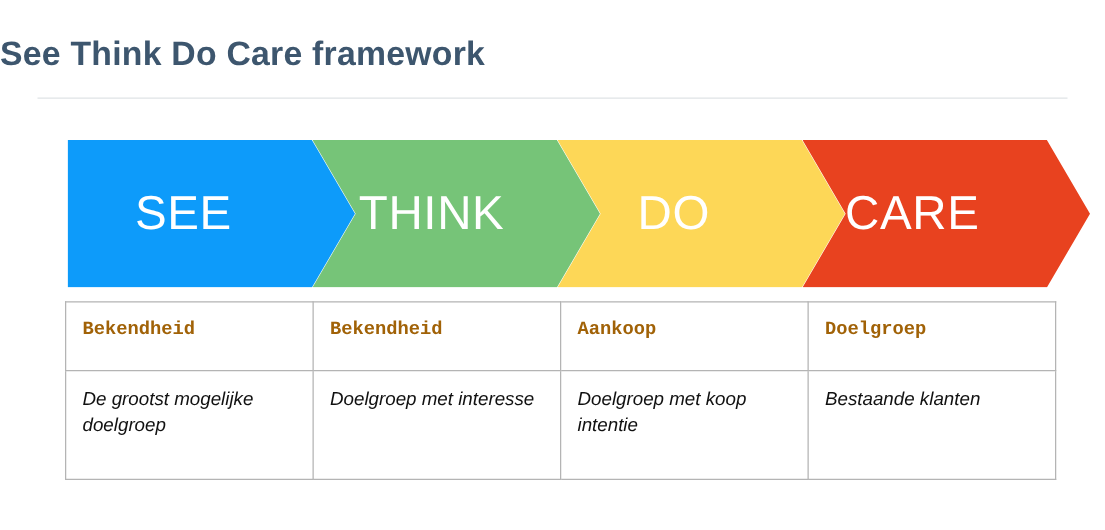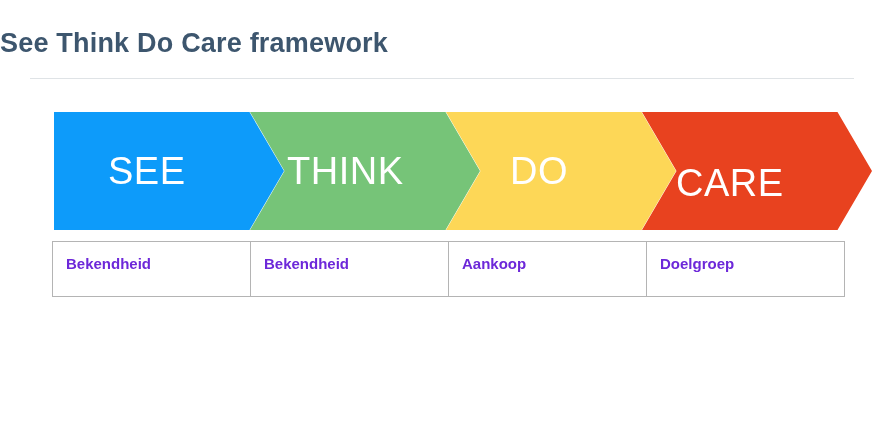--- a/index.html
+++ b/index.html
@@ -72,43 +72,44 @@
   #arrow-think { left: 250px; width: 230px; background: #76c478;
                  clip-path: polygon(0 0, 85% 0, 100% 50%, 85% 100%, 0 100%, 15% 50%); }
   #arrow-do    { left: 446px; width: 230px; background: #fdd757;
                  clip-path: polygon(0 0, 85% 0, 100% 50%, 85% 100%, 0 100%, 15% 50%); }
   #arrow-care  { left: 642px; width: 230px; background: #e8421f;
                  clip-path: polygon(0 0, 85% 0, 100% 50%, 85% 100%, 0 100%, 15% 50%); }
 
   #label-see   { left: 108px; top: 0; }
   #label-think { left: 287px; top: 0; text-align: right; }
   #label-do    { left: 510px; top: 0; }
-  #label-care  { left: 676px; top: 12px; }
+  #label-care  { left: 676px; top: 0; }
 
   
   #framework-table {
     position: absolute;
     left: 52px;
     top: 241px;
     width: 793px;
     border-collapse: collapse;
     table-layout: fixed;
   }
   #framework-table td {
     border: 1px solid #b4b4b4;
     vertical-align: top;
     padding: 12px 12px 12px 13px;
   }
   #framework-table .hdr-row td {
     height: 28px;
     font-size: 15px;
     font-weight: bold;
-    color: #6d28d9;
+    color: #a16207;
     padding-top: 13px;
     padding-bottom: 13px;
+    font-family: Liberation Mono, monospace;
   }
   #framework-table .body-row td {
     height: 62px;
     font-size: 15px;
     font-style: italic;
     color: #111111;
     line-height: 21px;
     padding-top: 12px;
   }
 </style>
@@ -136,14 +137,20 @@
 </div>
 
 <table id="framework-table">
   <tbody>
     <tr class="hdr-row">
       <td>Bekendheid</td>
       <td>Bekendheid</td>
       <td>Aankoop</td>
       <td>Doelgroep</td>
     </tr>
+    <tr class="body-row">
+      <td>De grootst mogelijke doelgroep</td>
+      <td>Doelgroep met interesse</td>
+      <td>Doelgroep met koop intentie</td>
+      <td>Bestaande klanten</td>
+    </tr>
   </tbody>
 </table>
 
 </body></html>

